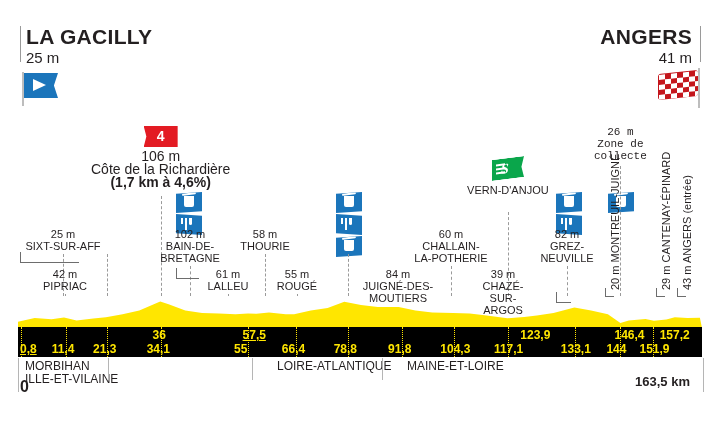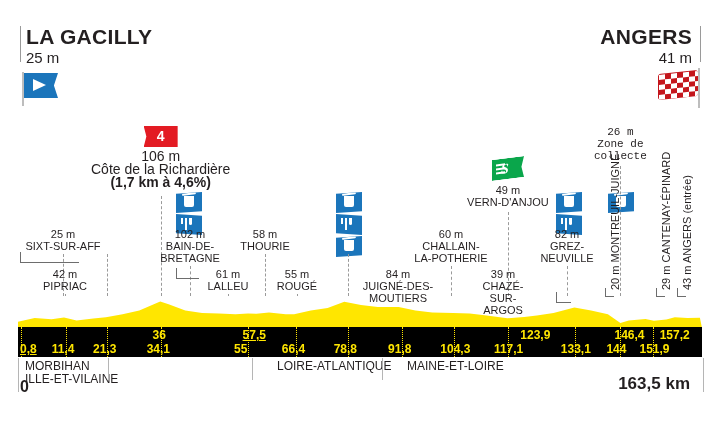--- a/index.html
+++ b/index.html
@@ -70,21 +70,21 @@
   .km{position:absolute;color:#ffe600;font-size:12px;font-weight:bold;white-space:nowrap;}
   .km.lo{top:15px;}
   .km.hi{top:1px;}
   .tick{position:absolute;top:0;height:30px;border-left:1px dotted #ffe600;}
 
   
   #depts{position:absolute;left:18px;top:358px;width:684px;height:34px;
      border-left:1px solid #b5b5b5;border-right:1px solid #b5b5b5;}
   .dept{position:absolute;top:1px;font-size:12px;color:#231f20;white-space:nowrap;}
   #zero{position:absolute;left:20px;top:378px;font-size:16px;font-weight:bold;}
-  #total{position:absolute;right:30px;top:374px;font-size:17px;font-weight:bold;}
+  #total{position:absolute;right:30px;top:374px;font-size:13px;font-weight:bold;}
   .vsep{position:absolute;top:358px;width:1px;height:22px;background:#b5b5b5;}
 </style>
 </head>
 <body>
 
 <div id="stage">
     <div class="abs" style="left: 26px; top: 26px; text-align: left;">
       <div class="ep-name">LA GACILLY</div>
       <div class="ep-alt">25 m</div>
     </div>
@@ -124,21 +124,20 @@
       <div><b>(1,7 km à 4,6%)</b></div>
     </div>
     <div class="dash" style="left: 160.657px; top: 196px; height: 100px;"></div>
     <div class="sprint" style="left: 491.886px; top: 158px;">
       <s style="top: 5px;"></s>
       <s style="top: 9px;"></s>
       <s style="top: 13px;"></s>
       <b>S</b>
     </div>
     <div class="vlab" style="left: 447.886px; top: 184px; width: 120px;">
-      <div>49 m</div>
       <div>VERN-D'ANJOU</div>
     </div>
     <div class="dash" style="left: 507.886px; top: 212px; height: 84px;"></div>
     <div class="svc" style="left: 176px; top: 192px;">
       <div class="bin"></div>
     </div>
     <div class="svc r" style="left: 176px; top: 214px;">
       <div class="fork"></div>
     </div>
     <div class="svc" style="left: 336px; top: 192px;">

